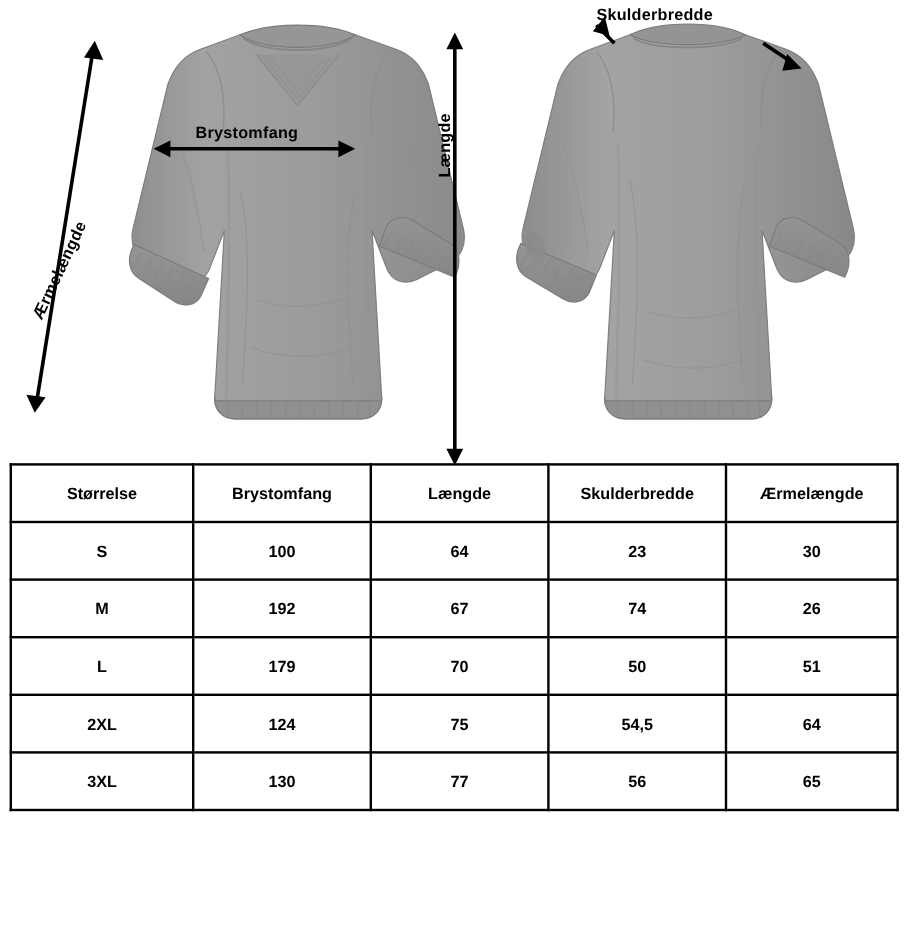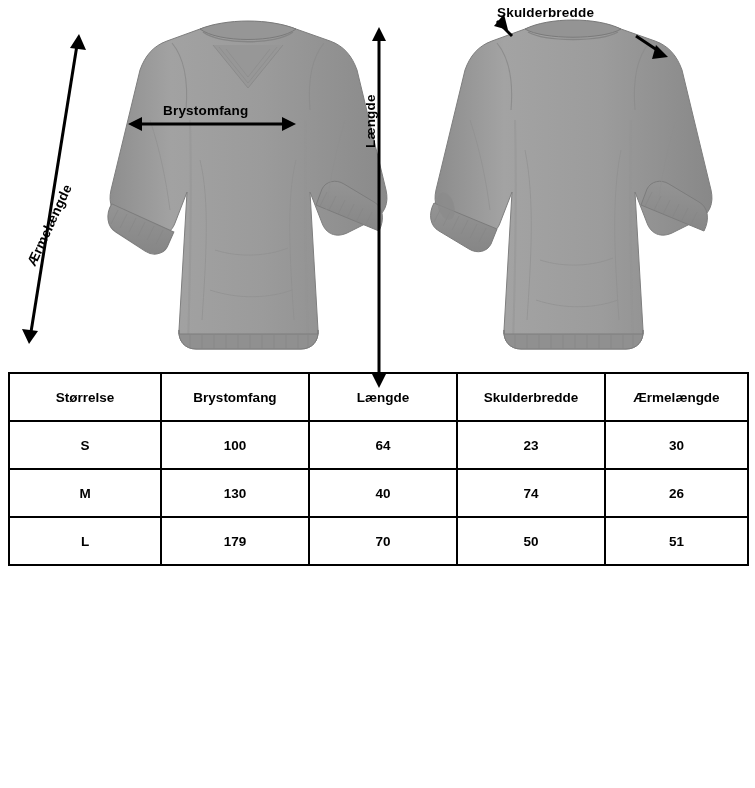--- a/index.html
+++ b/index.html
@@ -61,21 +61,21 @@
   }
   #label-skulderbredde {
     left: 497px;
     top: 5px;
   }
 
   
   #size-table {
     position: absolute;
     left: 8px;
-    top: 372px;
+    top: 386px;
     width: 739px;
     border-collapse: collapse;
     table-layout: fixed;
     border-radius: 24px;
   }
   #size-table th,
   #size-table td {
     border: 2px solid #000000;
     text-align: center;
     font-size: 13.5px;
@@ -347,28 +347,42 @@
     <tbody>
       <tr>
         <td class="size-cell">S</td>
         <td>100</td>
         <td>64</td>
         <td>23</td>
         <td>30</td>
       </tr>
       <tr>
         <td class="size-cell">M</td>
-        <td>130</td>
-        <td>40</td>
+        <td>192</td>
+        <td>67</td>
         <td>74</td>
         <td>26</td>
       </tr>
       <tr>
         <td class="size-cell">L</td>
         <td>179</td>
         <td>70</td>
         <td>50</td>
         <td>51</td>
       </tr>
+      <tr>
+        <td class="size-cell">2XL</td>
+        <td>124</td>
+        <td>75</td>
+        <td>54,5</td>
+        <td>64</td>
+      </tr>
+      <tr>
+        <td class="size-cell">3XL</td>
+        <td>130</td>
+        <td>77</td>
+        <td>56</td>
+        <td>65</td>
+      </tr>
     </tbody>
   </table>
 
 </div>
 
 </body></html>

